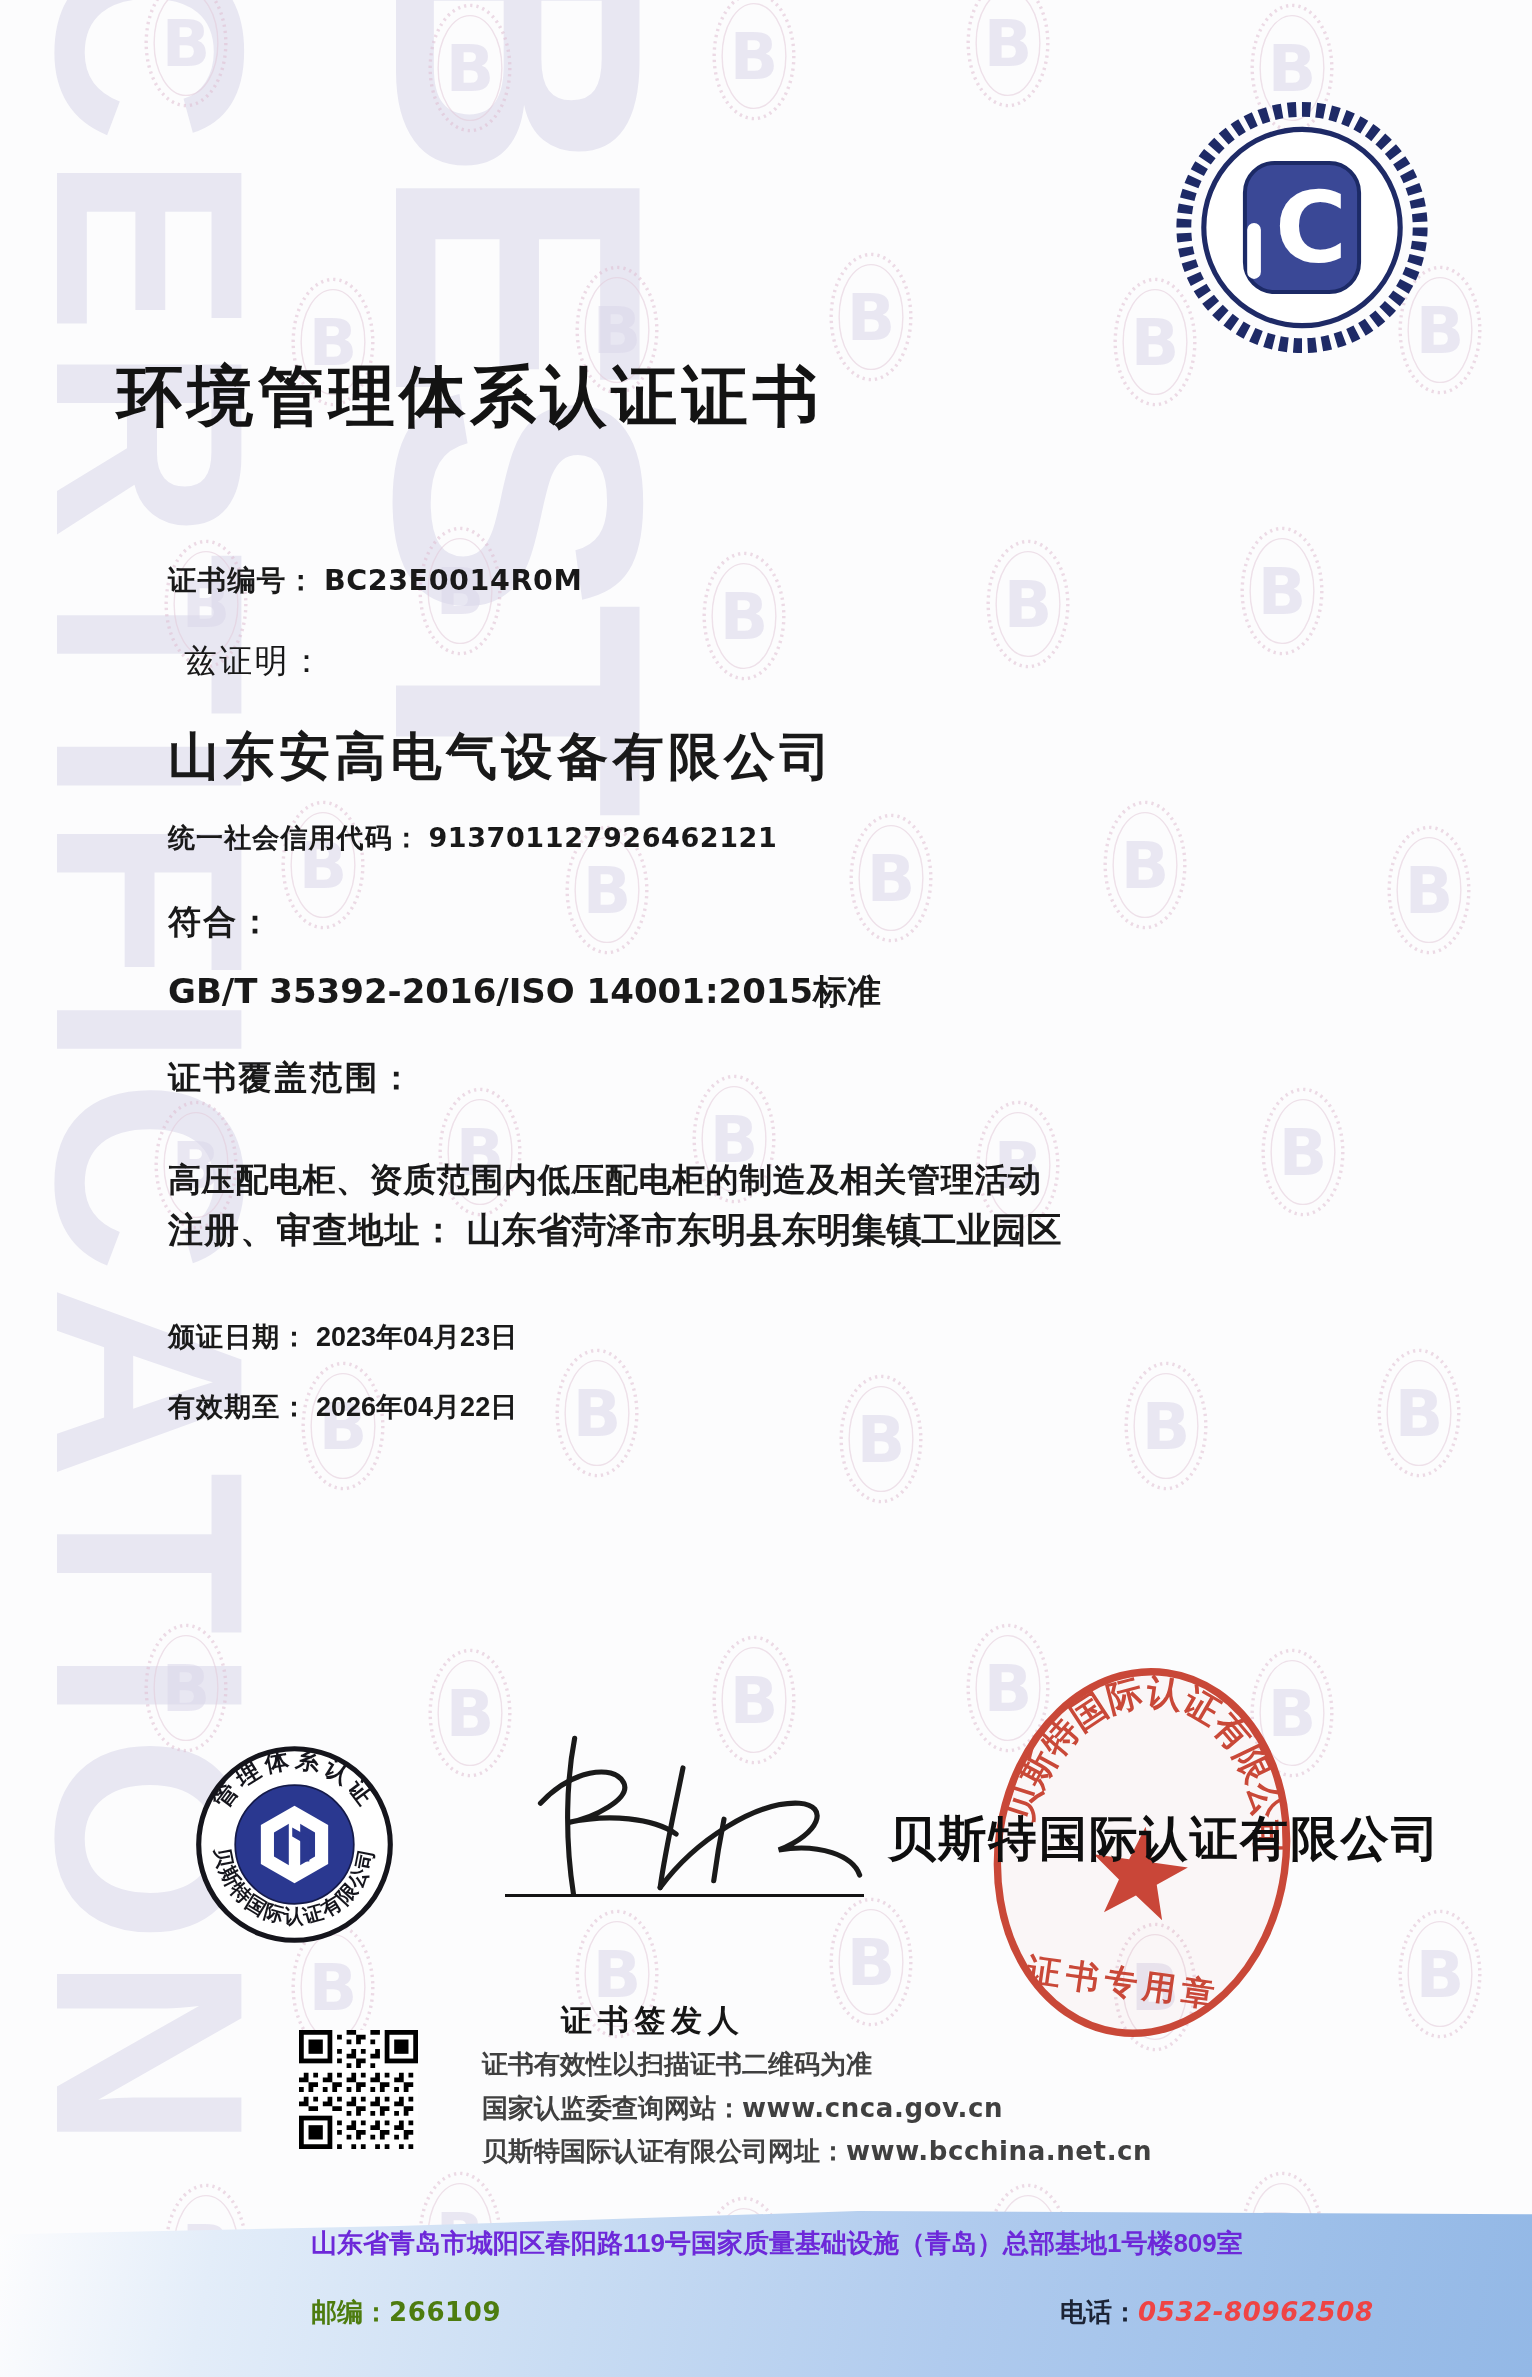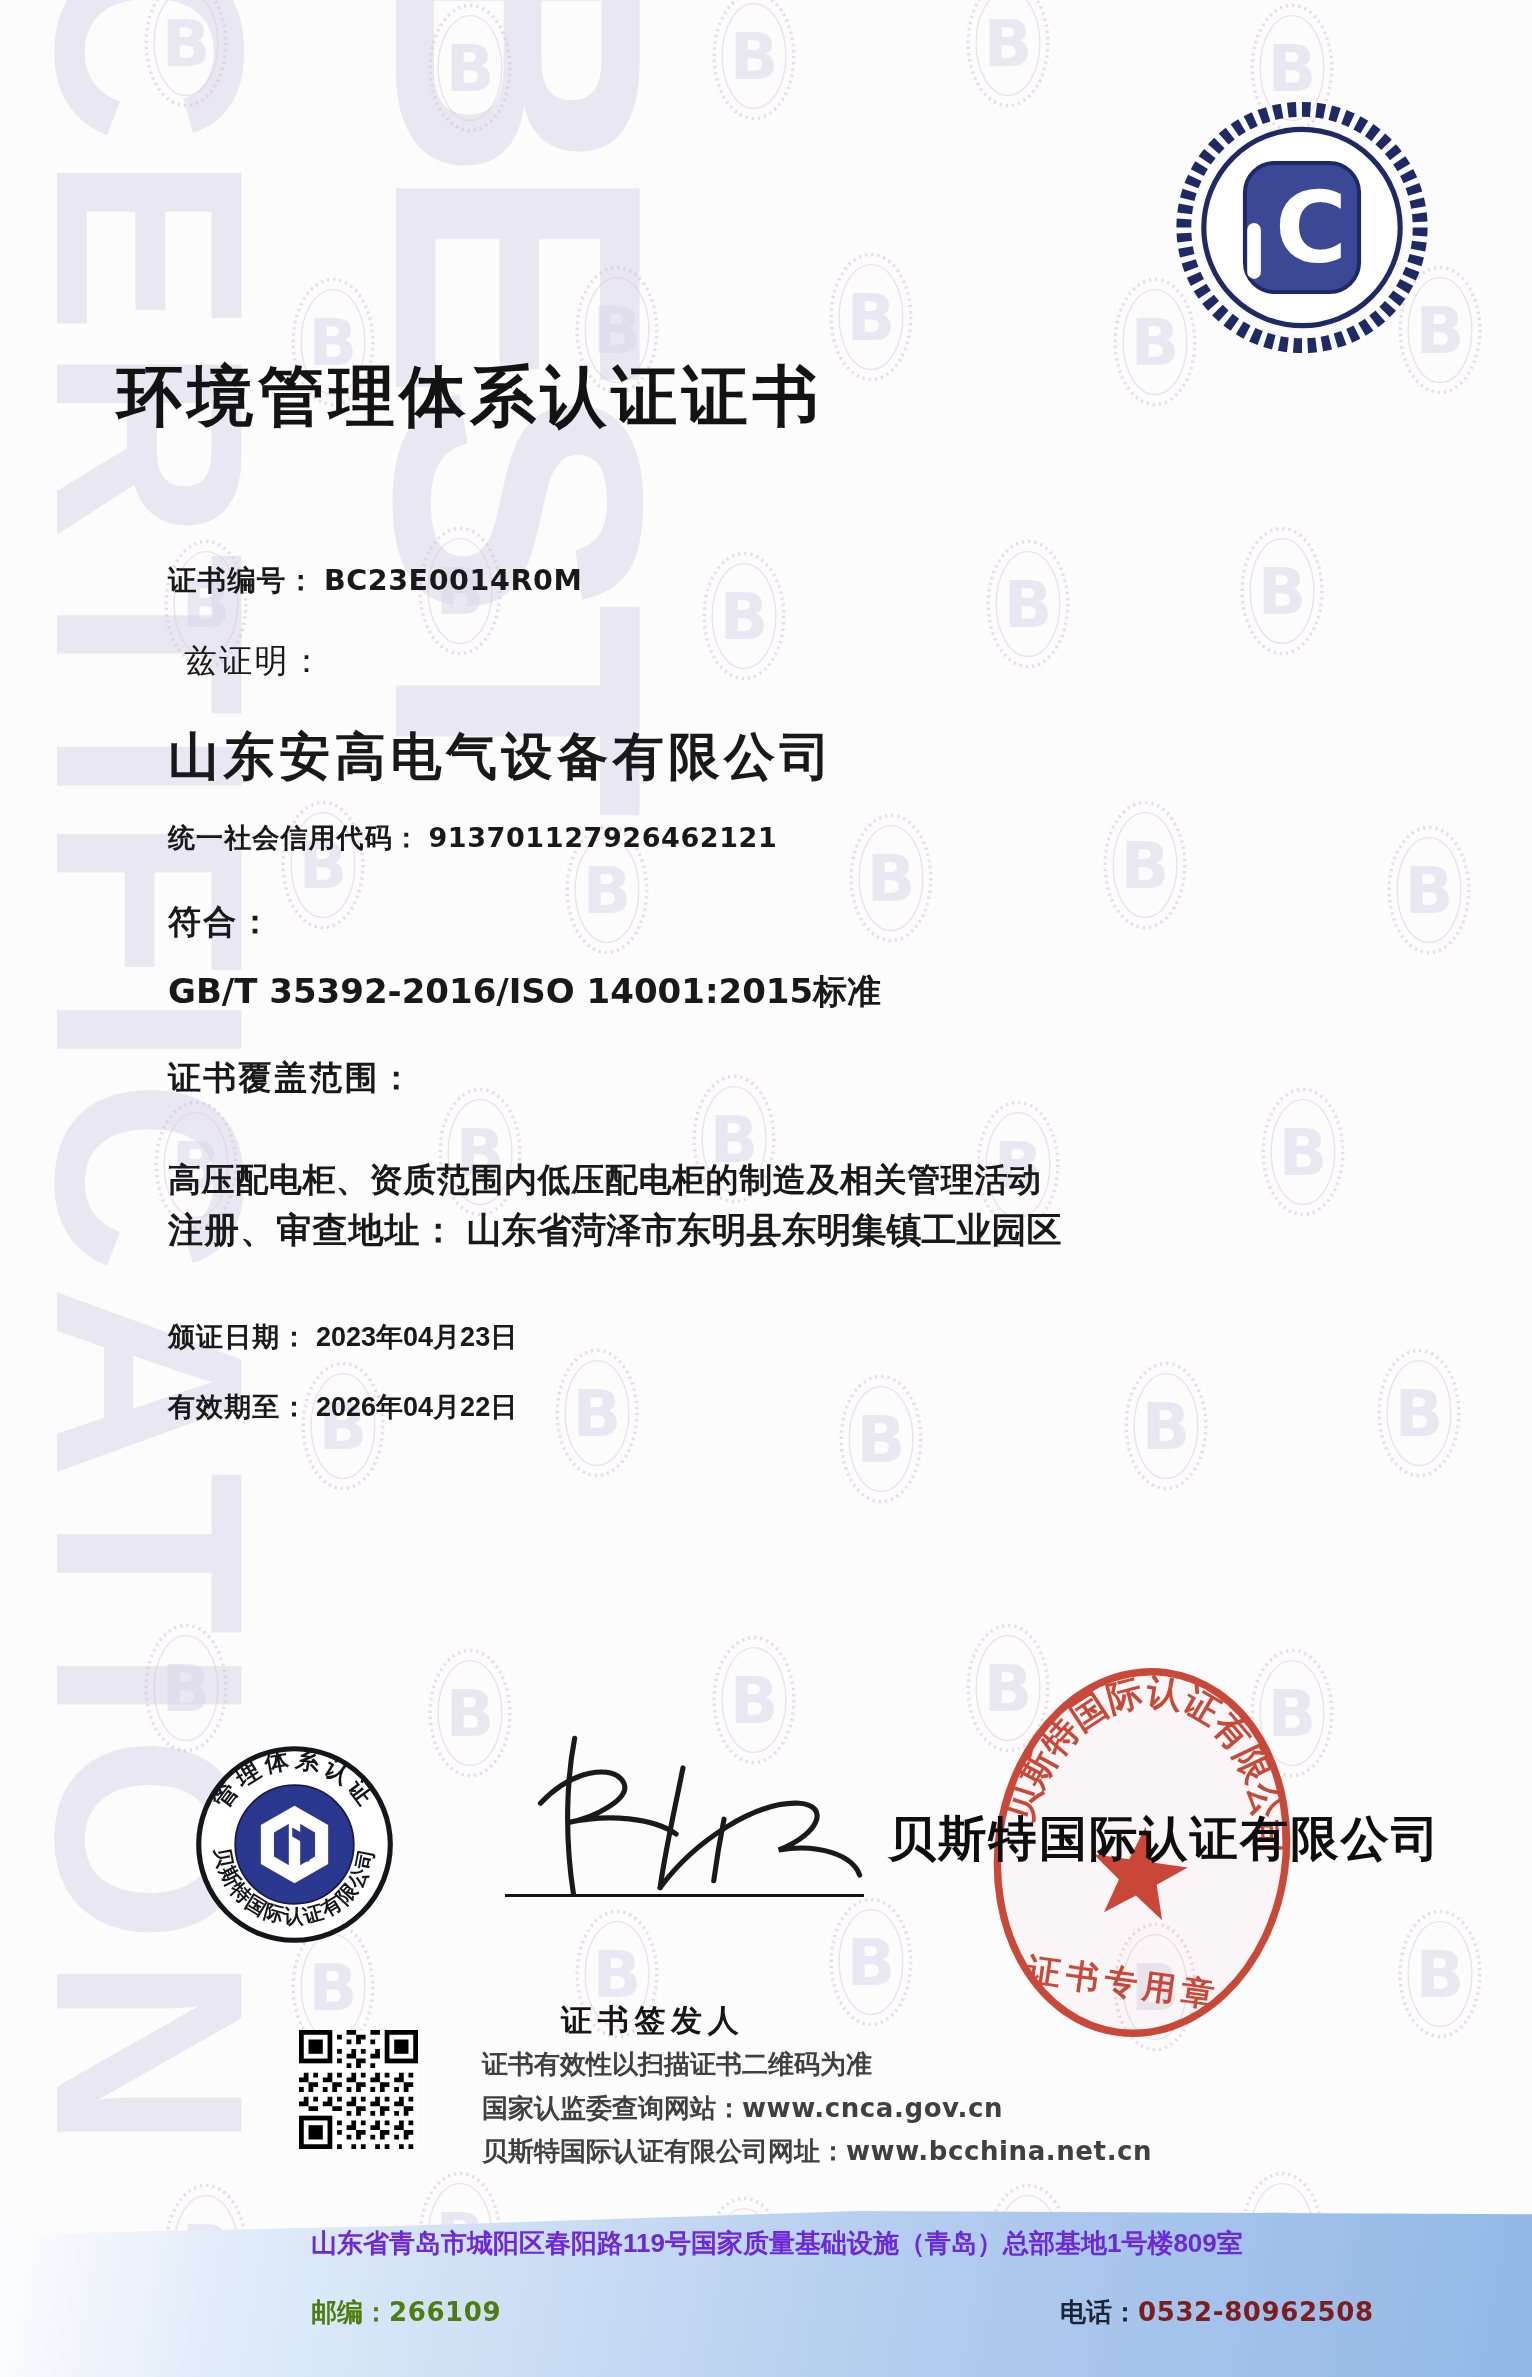--- a/index.html
+++ b/index.html
@@ -65,21 +65,21 @@
   
   .footer-band{
     left:0;top:2211px;width:1532px;height:167px;z-index:1;
     background:linear-gradient(100deg,#fdfdfe 0%,#e3edf9 14%,#c8dcf3 38%,#b0cbee 62%,#9dbfe9 85%,#93b8e6 100%);
     clip-path:polygon(0 14%,26% 9%,56% 0,100% 2%,100% 100%,0 100%);
   }
   .f-address{left:311px;top:2226px;font-size:26px;font-weight:700;color:#6d28d9;z-index:2;white-space:nowrap;}
   .f-postal{left:311px;top:2295px;font-size:26px;font-weight:700;color:#4d7c0f;z-index:2;}
   .f-tel{left:1060px;top:2295px;font-size:26px;font-weight:700;z-index:2;}
   .f-tel .lbl{color:#1c2436;}
-  .f-tel .val{color:#7f1d1d;}
+  .f-tel .val{color:#ef4444;font-style:italic;}
 </style>
 </head>
 <body>
 
 <div class="wm-col cert">CERTIFICATION</div>
 <div class="wm-col best">BEST</div>
 
 <div id="wm-rings">
     <div class="wm-ring" style="left:143px;top:-23px;width:86px;height:132px">
         <svg width="86" height="132" viewBox="0 0 150 232">

